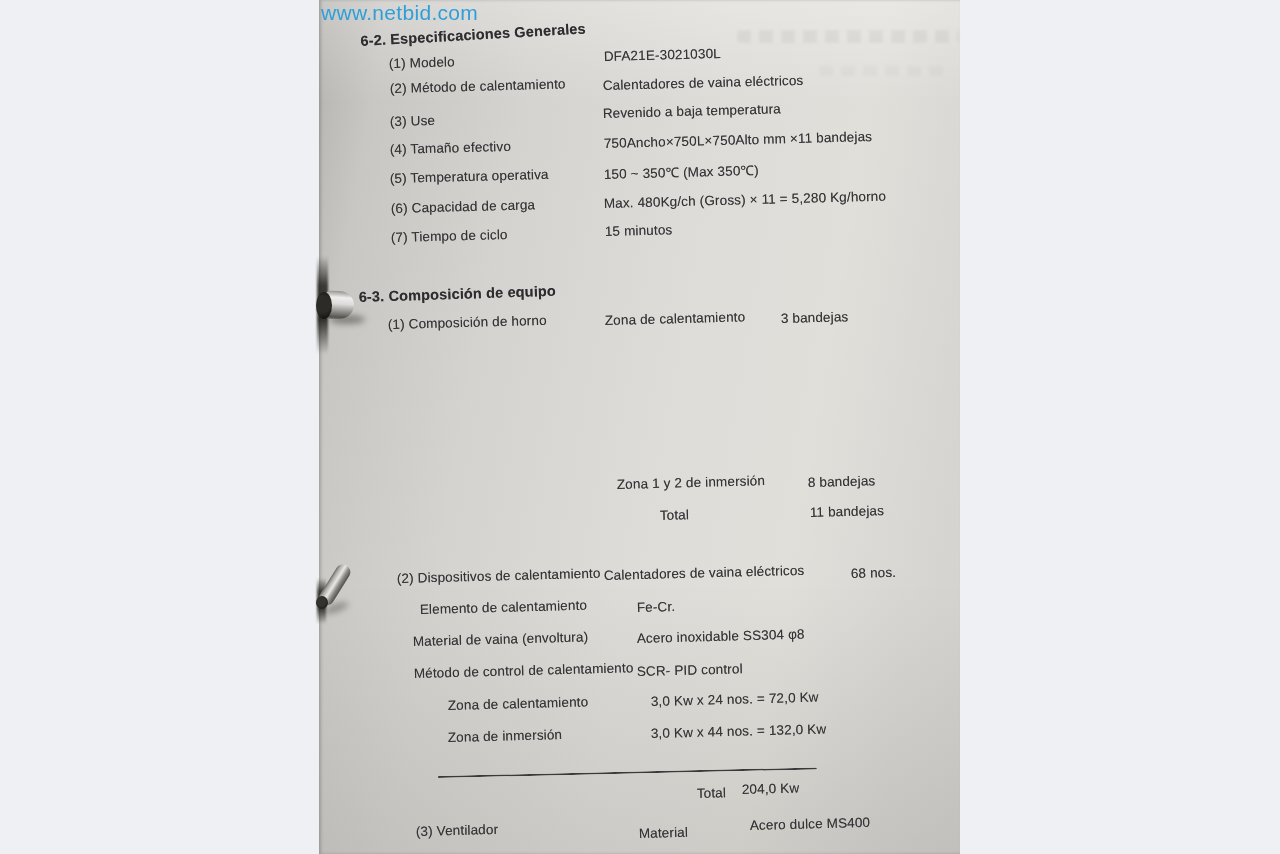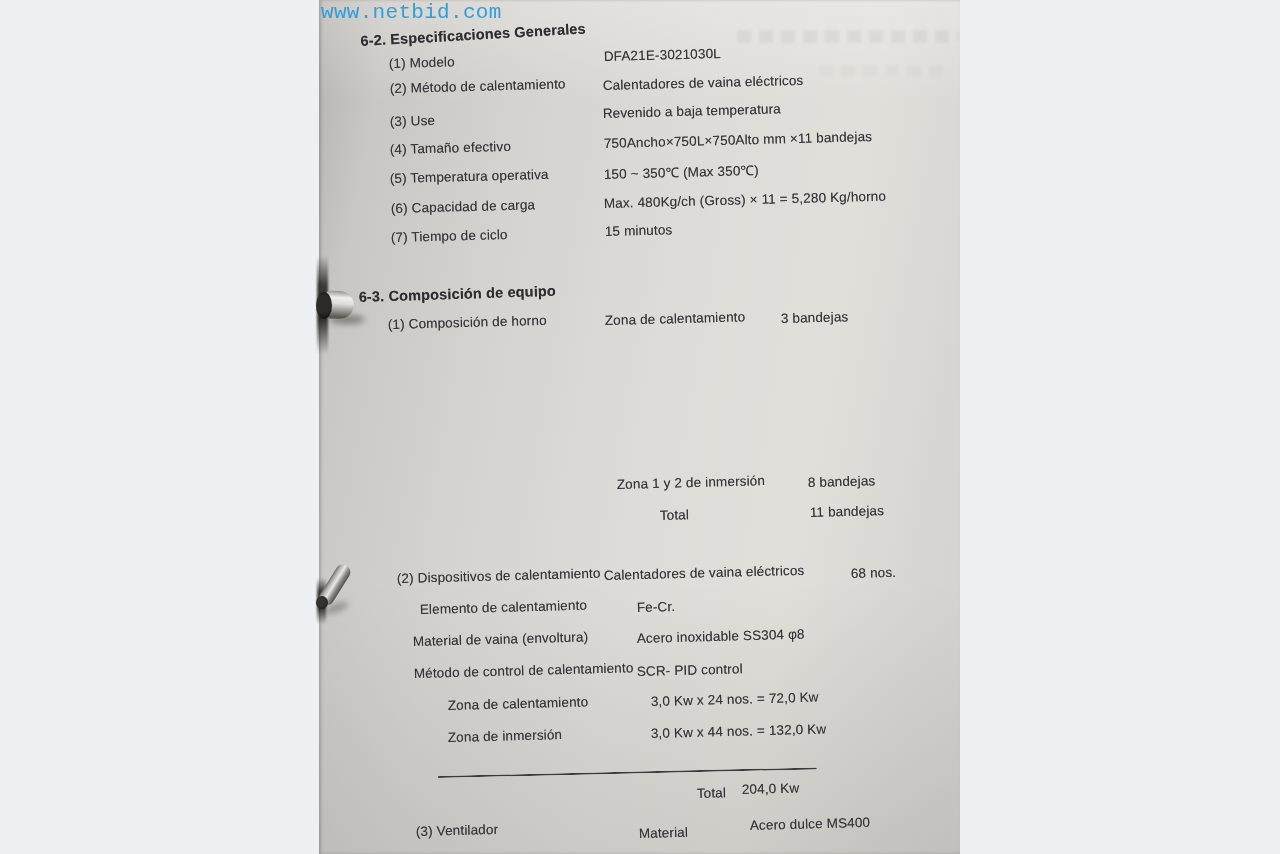--- a/index.html
+++ b/index.html
@@ -20,21 +20,21 @@
     position:absolute;white-space:nowrap;
     color:#343436;
     font-size:13.5px;letter-spacing:.15px;
     transform:rotate(-1.5deg);transform-origin:left bottom;
     text-shadow:0 0 .6px rgba(60,60,62,.55);
   }
   .hd{font-weight:bold;font-size:14.5px;color:#2d2d2f;}
   .wm{
     position:absolute;left:2px;top:1px;
     font-size:21px;letter-spacing:.3px;
-    transform:none;text-shadow:none;font-family:Liberation Mono, monospace;
+    transform:none;text-shadow:none;
   }
   .rule{
     position:absolute;height:0;border-top:2px solid #3a3a3c;
     transform:rotate(-1.3deg);transform-origin:left center;
     border-radius:2px;
   }
   .ghost{
     position:absolute;opacity:.07;filter:blur(1.5px);
     background:repeating-linear-gradient(90deg,#5a5a55 0 14px,transparent 14px 22px);
     border-radius:3px;

